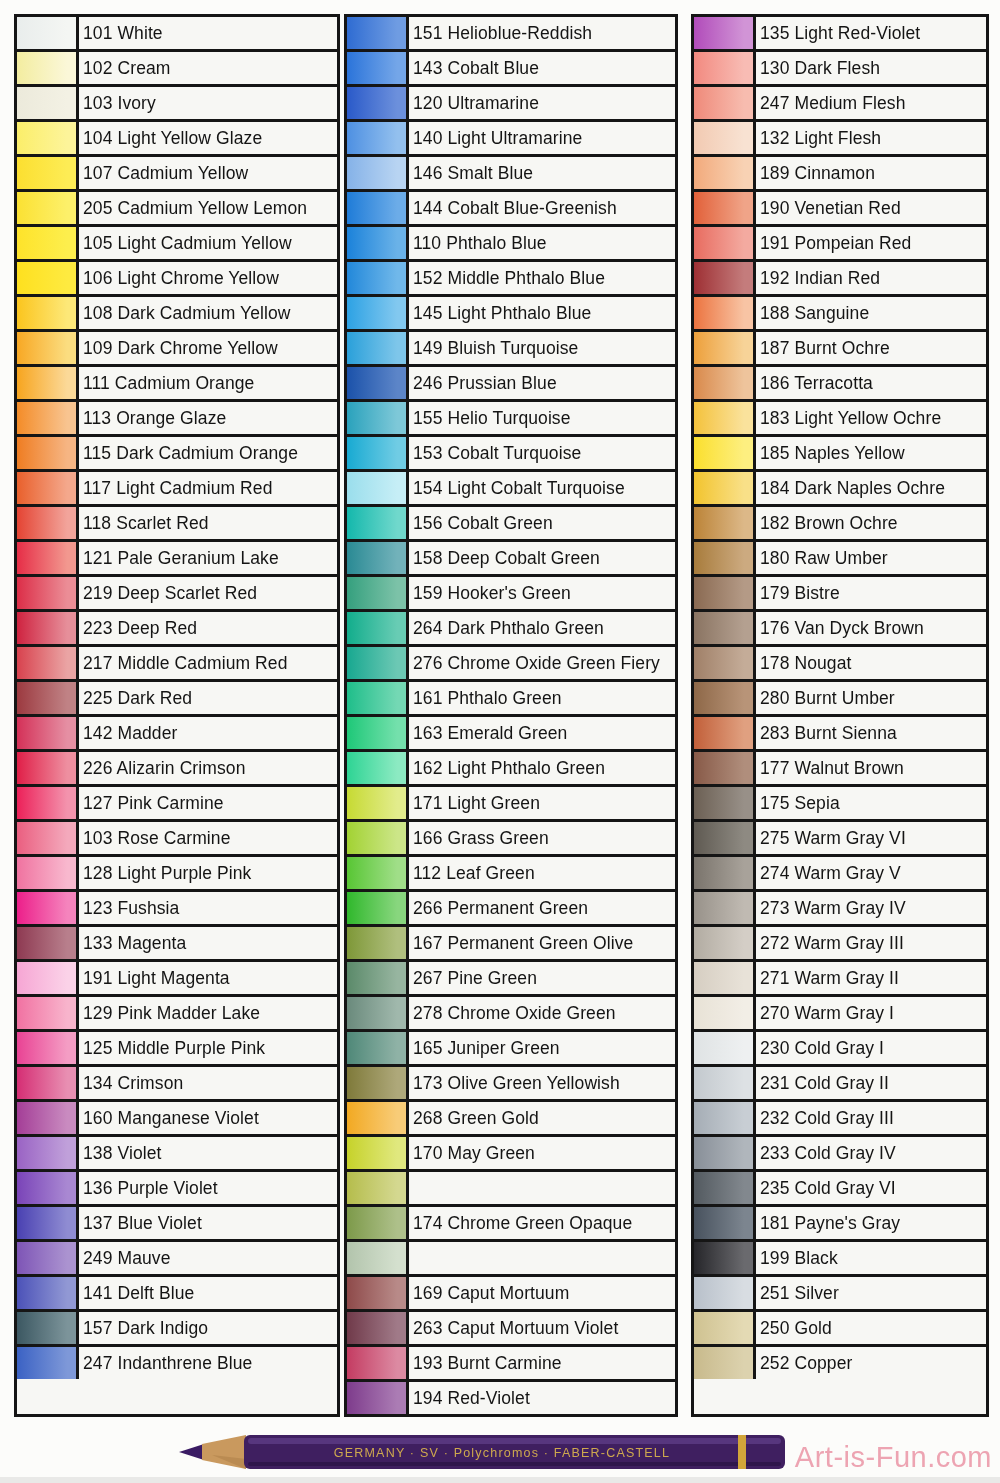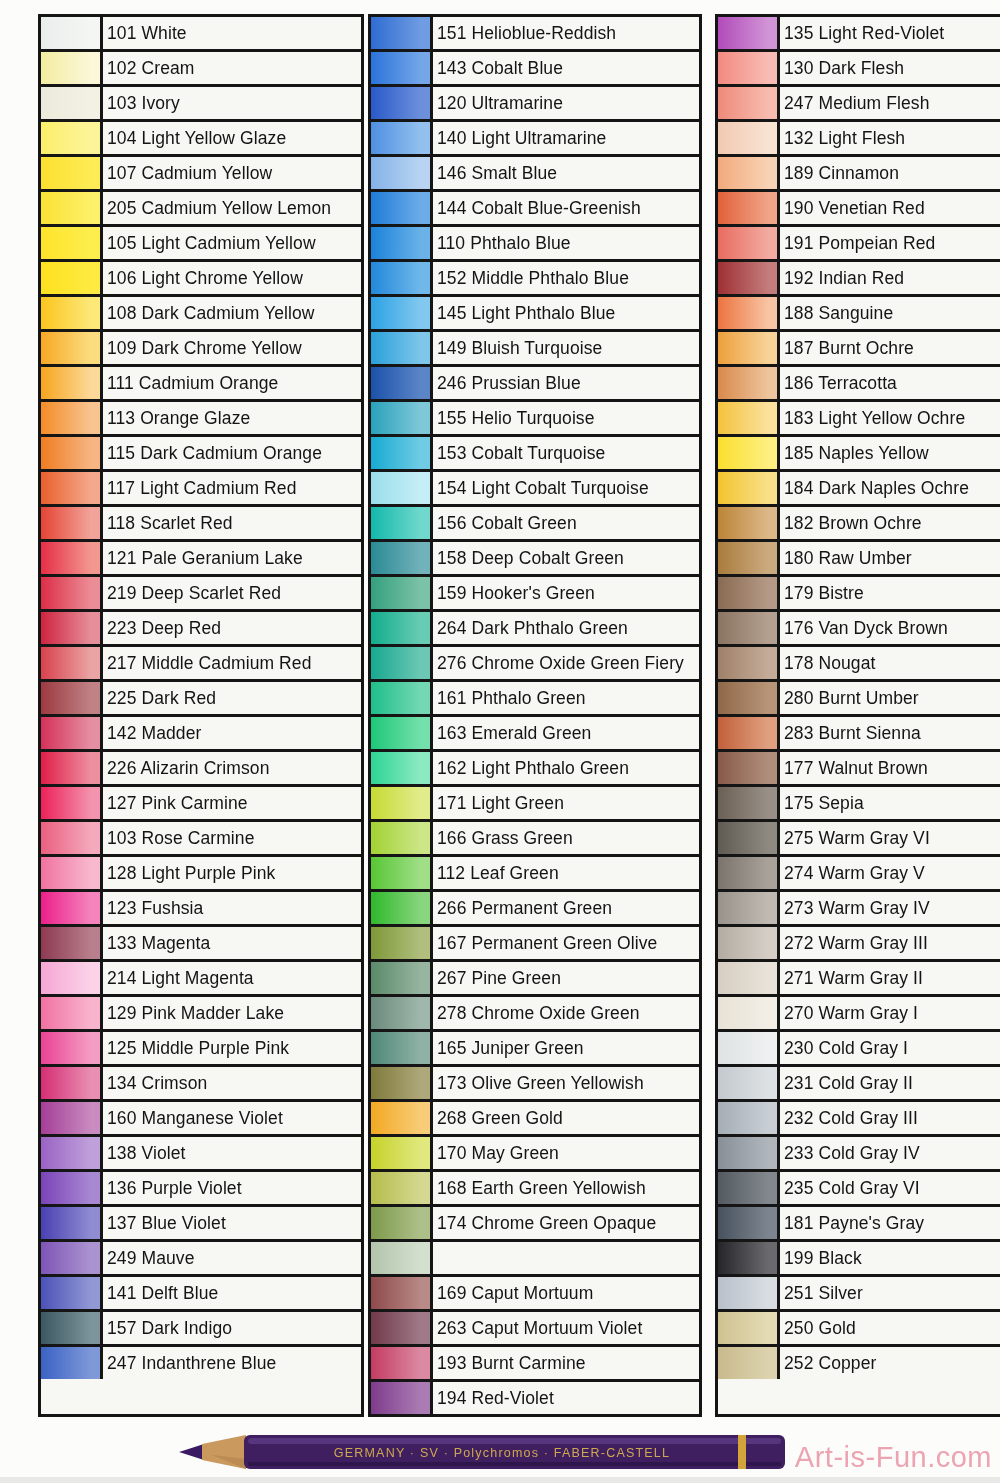--- a/index.html
+++ b/index.html
@@ -11,21 +11,21 @@
   }
   .chart{
     position:absolute;left:14px;top:14px;
     display:flex;
   }
   .color-col{
     border:3px solid #151515;
     background:#f7f7f4;
     display:flex;flex-direction:column;
   }
-  .col-1{width:320px;margin-right:4px;margin-left:24px;}
+  .col-1{width:320px;margin-right:4px;}
   .col-2{width:328px;margin-right:13px;}
   .col-3{width:292px;}
   .row{
     display:flex;height:32px;border-bottom:3px solid #151515;
   }
   .row:last-child{border-bottom:none;}
   .swatch{
     width:59px;flex:0 0 59px;border-right:3px solid #151515;
   }
   .label{
@@ -152,21 +152,21 @@
       <div class="row">
         <div class="swatch" style="background: linear-gradient(to right, rgb(236, 31, 138) 0%, rgb(245, 132, 189) 85%);"></div>
         <div class="label">123 Fushsia</div>
       </div>
       <div class="row">
         <div class="swatch" style="background: linear-gradient(to right, rgb(142, 58, 82) 0%, rgb(184, 127, 140) 85%);"></div>
         <div class="label">133 Magenta</div>
       </div>
       <div class="row">
         <div class="swatch" style="background: linear-gradient(to right, rgb(246, 166, 212) 0%, rgb(251, 210, 232) 85%);"></div>
-        <div class="label">214 Light Magenta</div>
+        <div class="label">191 Light Magenta</div>
       </div>
       <div class="row">
         <div class="swatch" style="background: linear-gradient(to right, rgb(241, 114, 162) 0%, rgb(248, 180, 204) 85%);"></div>
         <div class="label">129 Pink Madder Lake</div>
       </div>
       <div class="row">
         <div class="swatch" style="background: linear-gradient(to right, rgb(233, 67, 148) 0%, rgb(244, 157, 196) 85%);"></div>
         <div class="label">125 Middle Purple Pink</div>
       </div>
       <div class="row">
@@ -334,21 +334,20 @@
       <div class="row">
         <div class="swatch" style="background: linear-gradient(to right, rgb(242, 169, 34) 0%, rgb(248, 204, 120) 85%);"></div>
         <div class="label">268 Green Gold</div>
       </div>
       <div class="row">
         <div class="swatch" style="background: linear-gradient(to right, rgb(198, 210, 42) 0%, rgb(224, 232, 126) 85%);"></div>
         <div class="label">170 May Green</div>
       </div>
       <div class="row">
         <div class="swatch" style="background: linear-gradient(to right, rgb(181, 189, 76) 0%, rgb(212, 216, 144) 85%);"></div>
-        <div class="label">168 Earth Green Yellowish</div>
       </div>
       <div class="row">
         <div class="swatch" style="background: linear-gradient(to right, rgb(125, 154, 74) 0%, rgb(174, 192, 138) 85%);"></div>
         <div class="label">174 Chrome Green Opaque</div>
       </div>
       <div class="row">
         <div class="swatch" style="background: linear-gradient(to right, rgb(178, 196, 172) 0%, rgb(212, 224, 206) 85%);"></div>
       </div>
       <div class="row">
         <div class="swatch" style="background: linear-gradient(to right, rgb(142, 74, 74) 0%, rgb(184, 138, 136) 85%);"></div>

